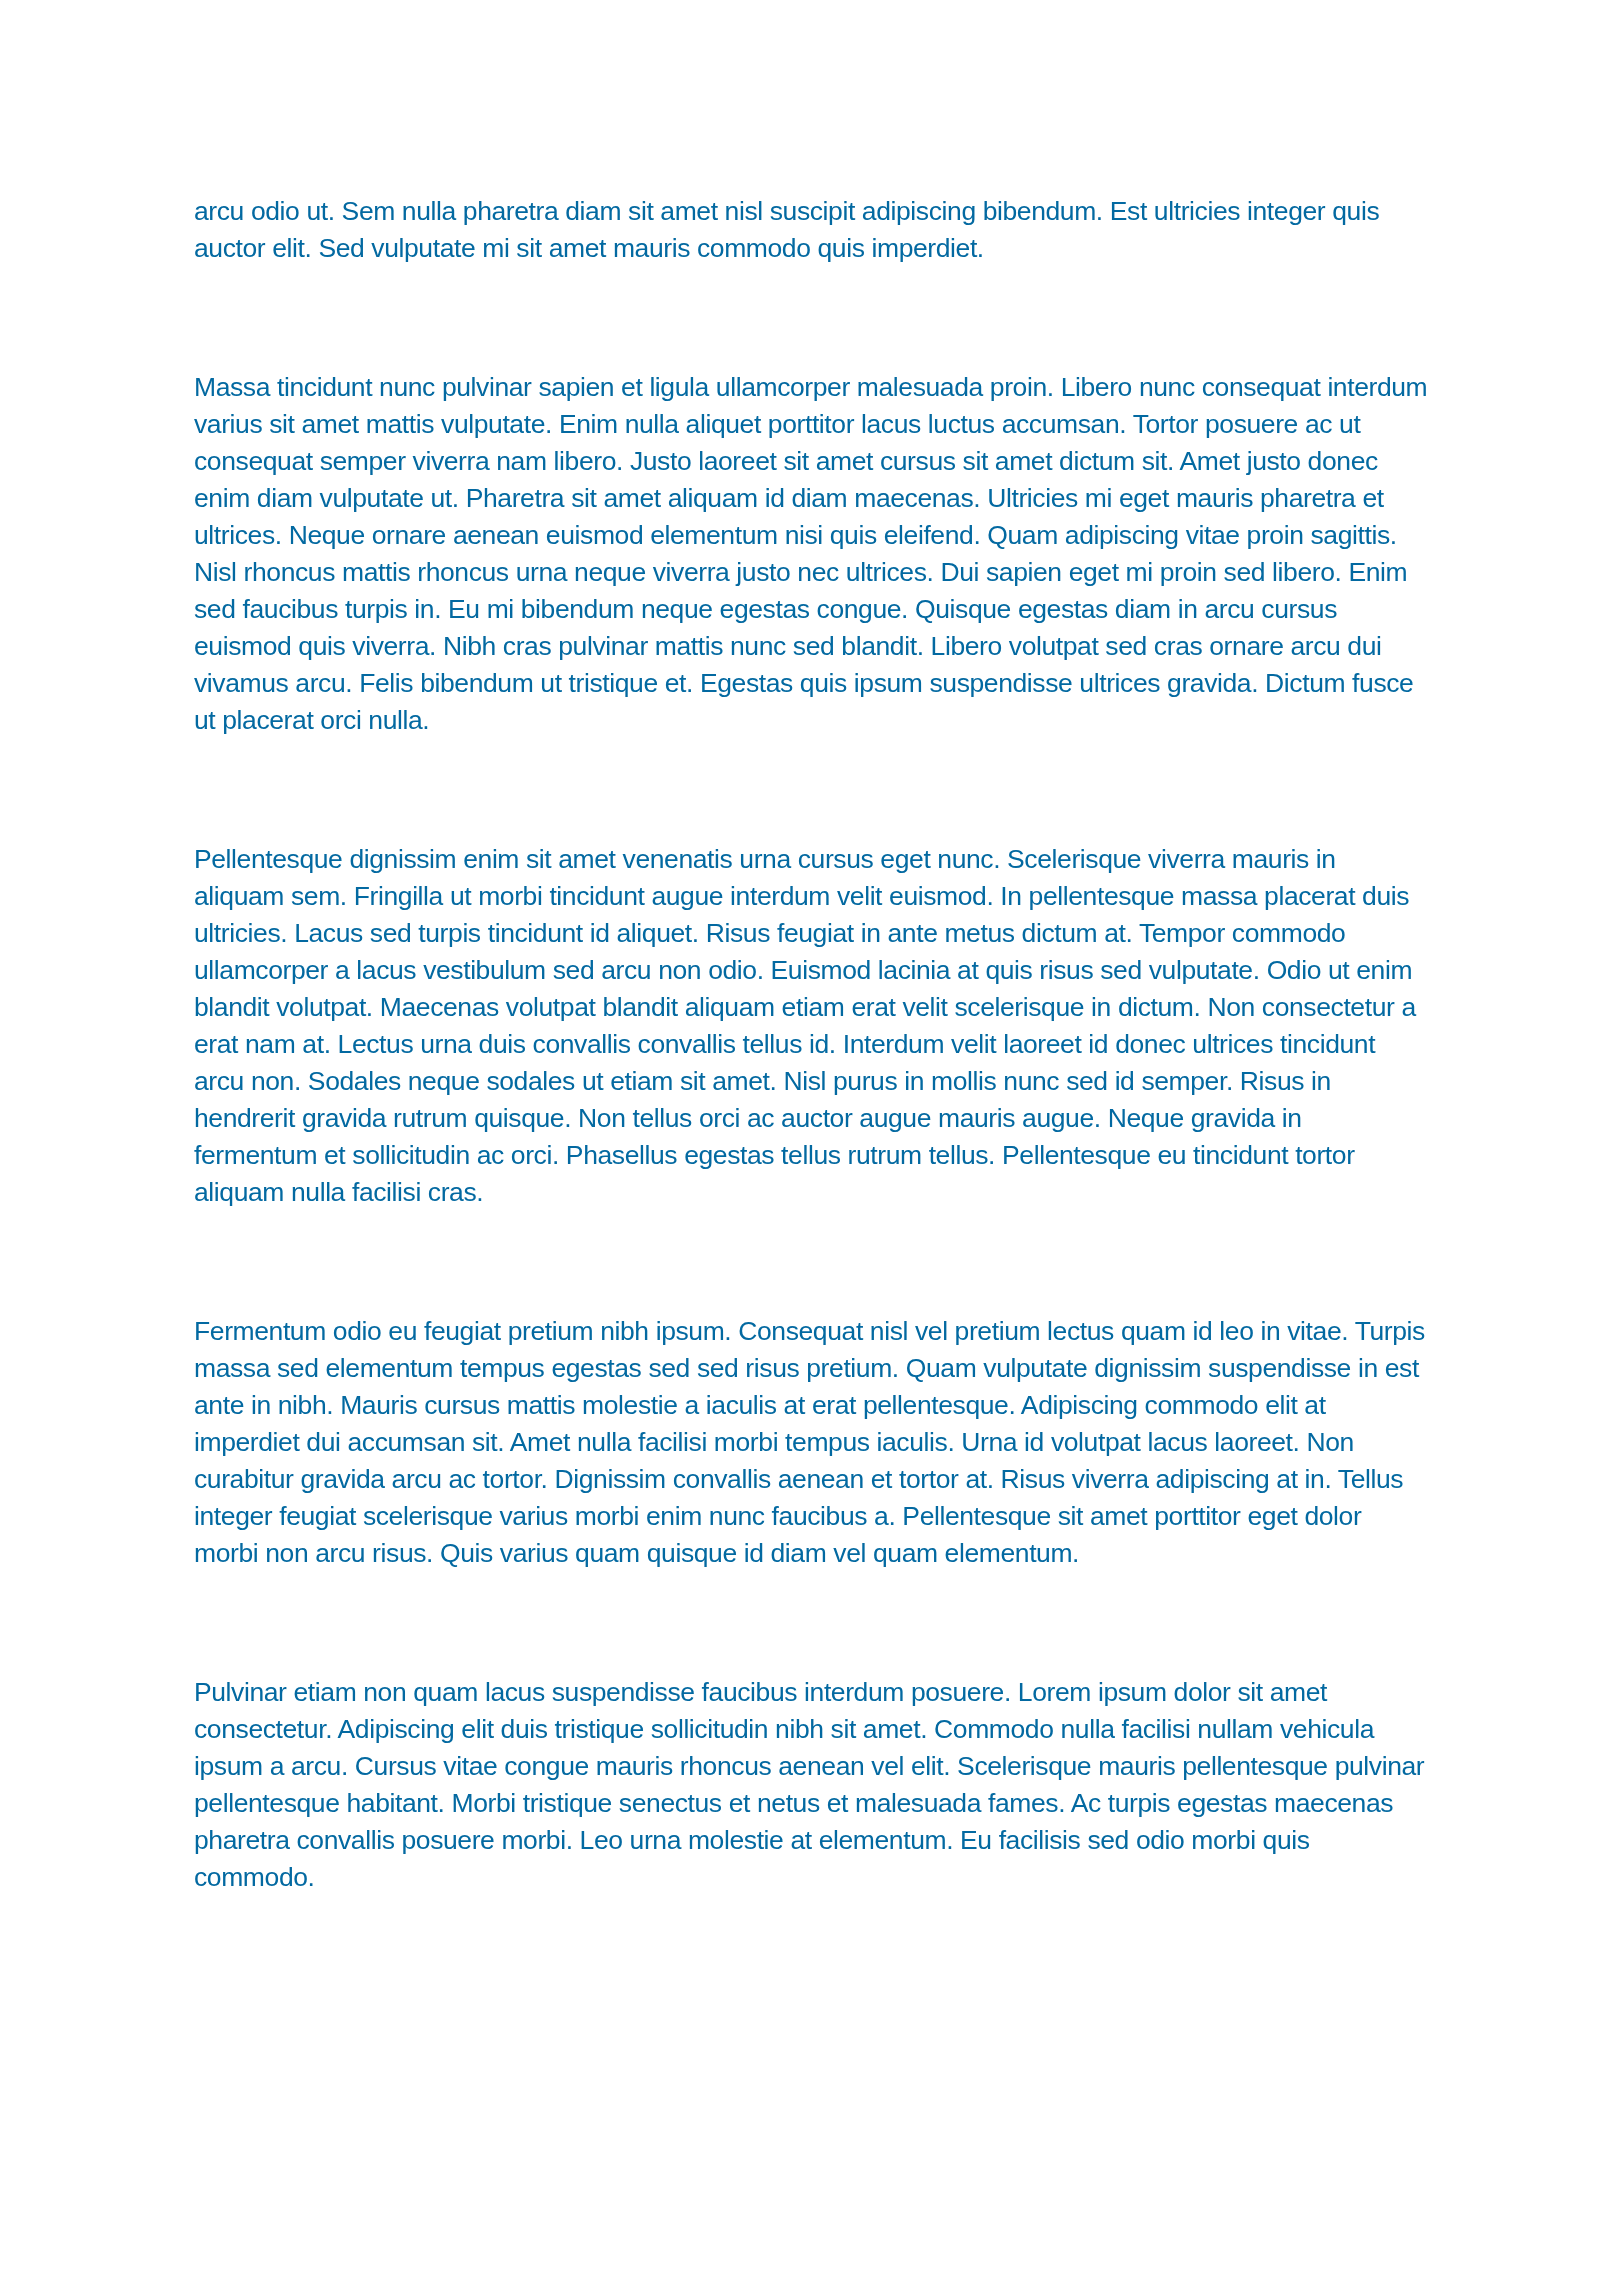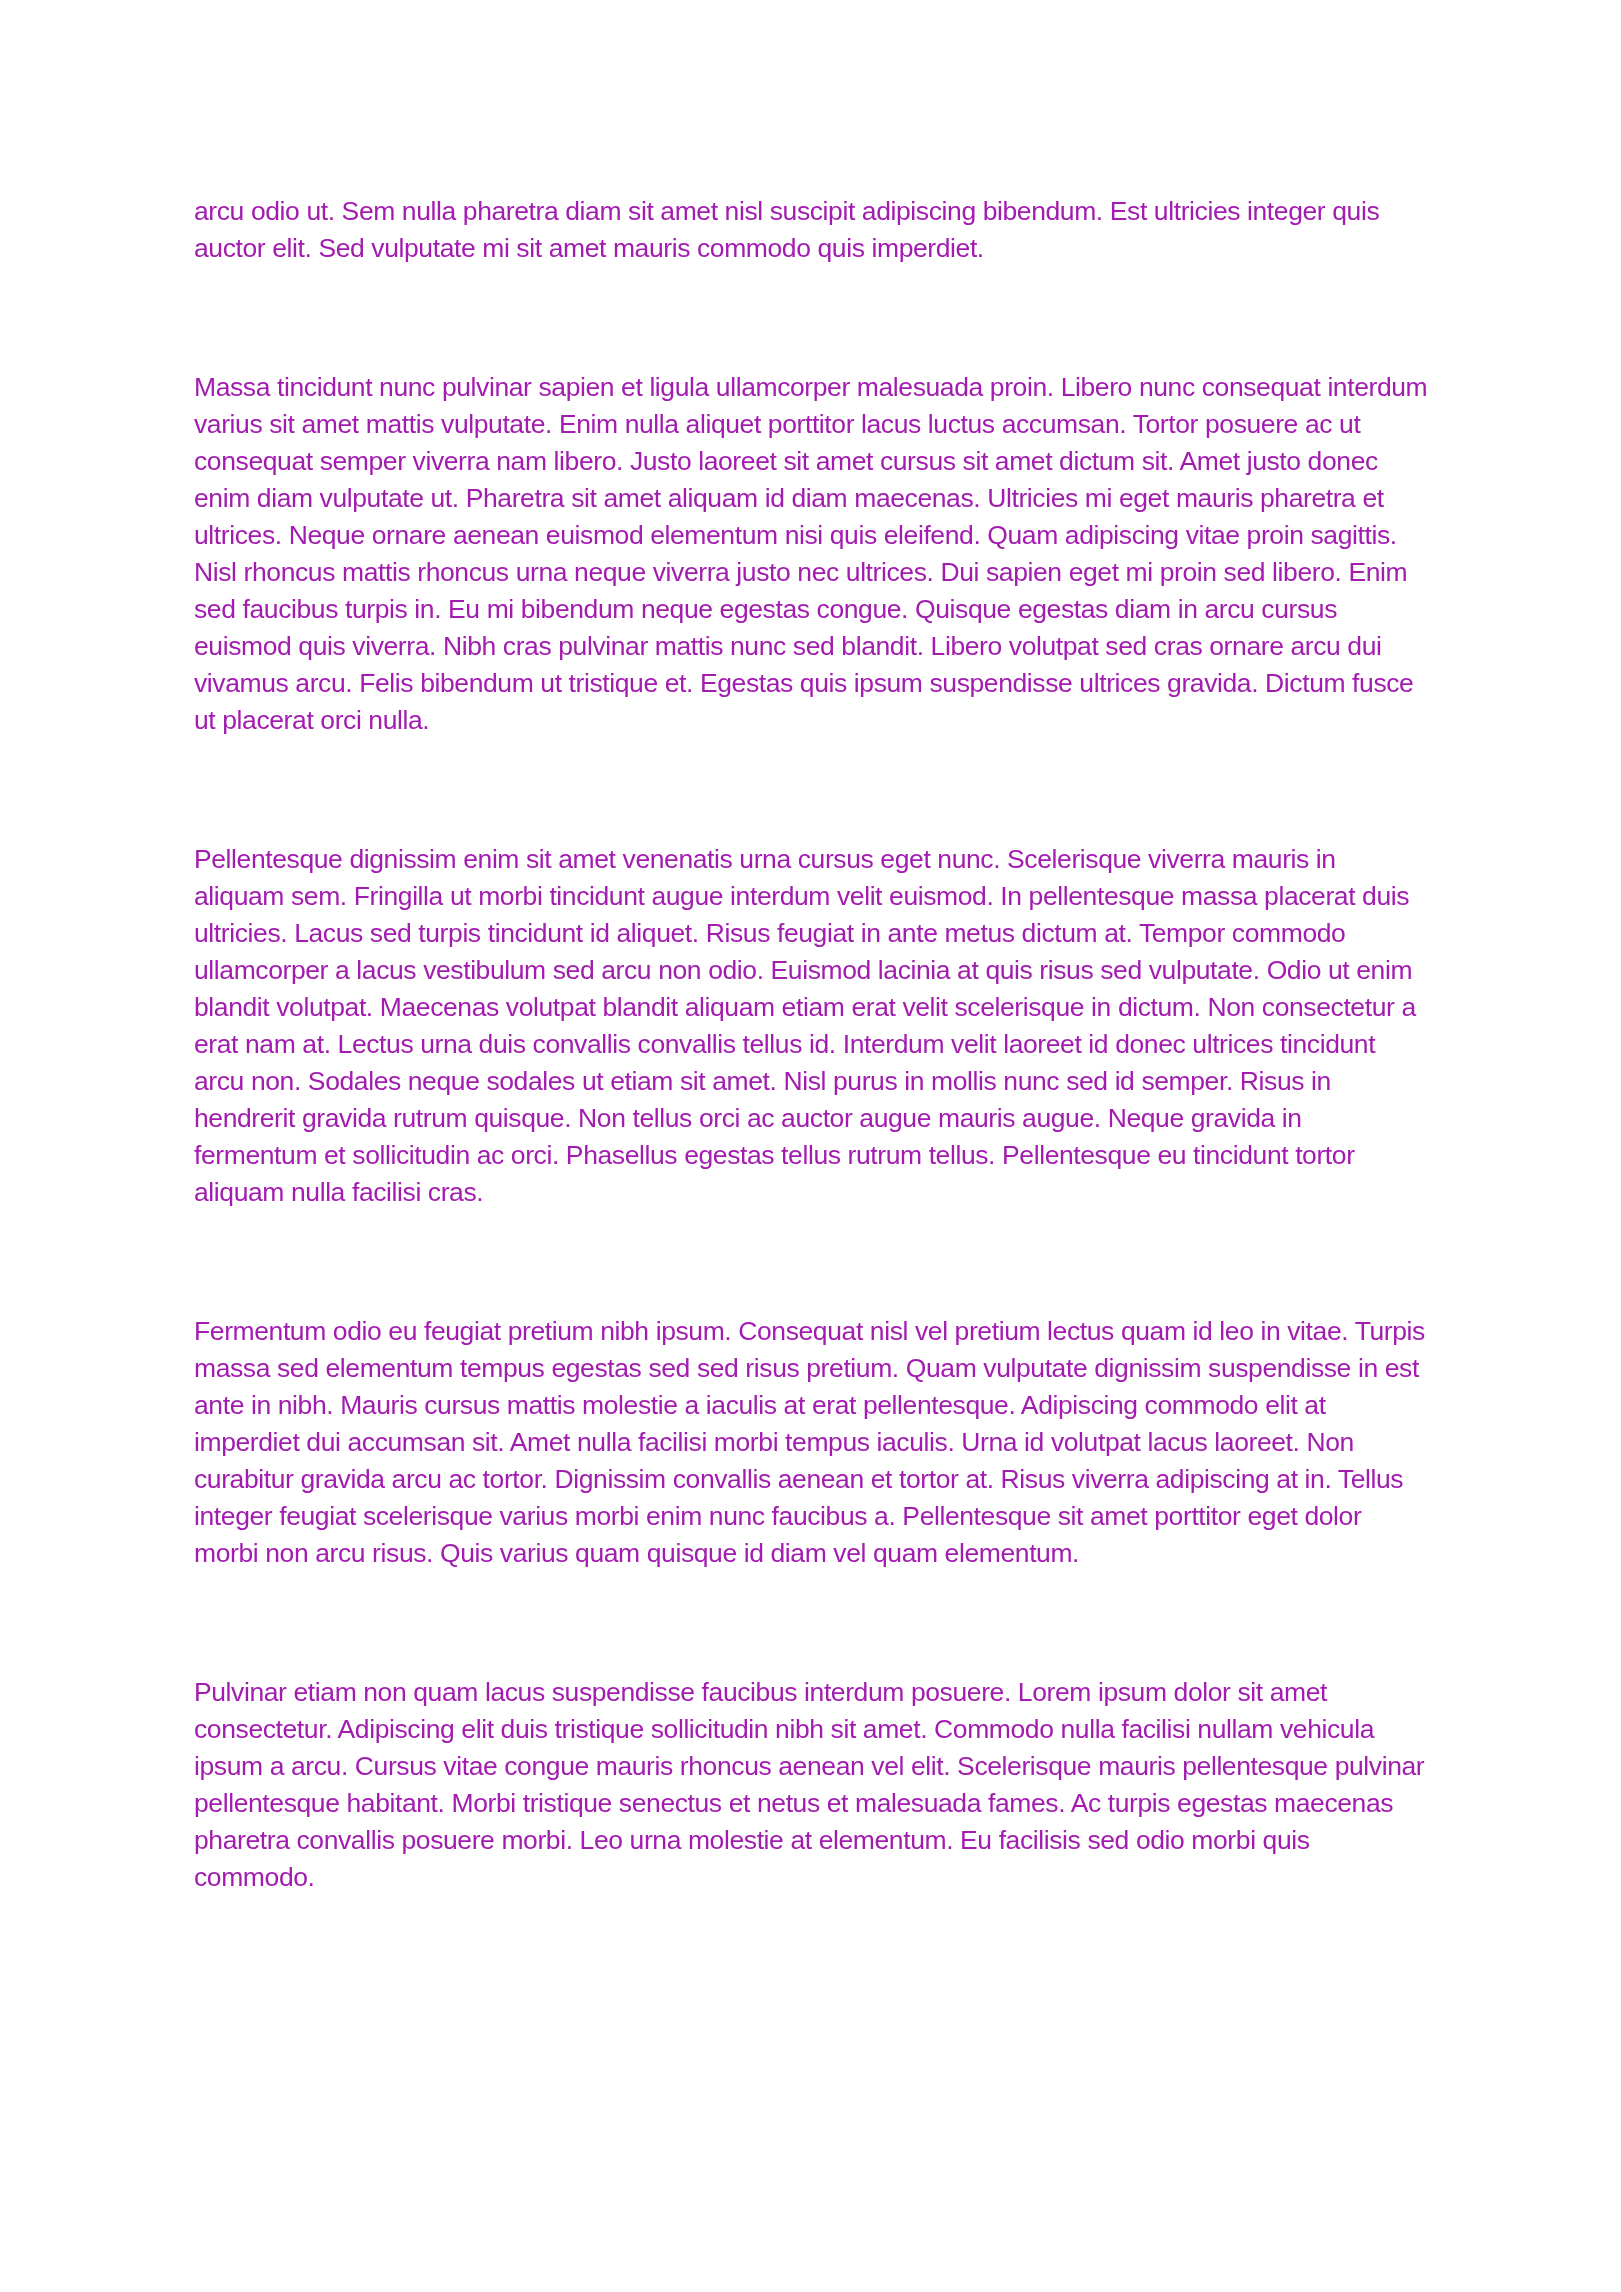--- a/index.html
+++ b/index.html
@@ -18,21 +18,21 @@
     height: 2293px;
     background: #ffffff;
     padding: 193px 193px 0 194px;
   }
   .doc-para {
     margin: 0 0 102px 0;
     font-family: "Liberation Sans", sans-serif;
     font-size: 26.5px;
     line-height: 37px;
     letter-spacing: -0.4px;
-    color: #a21caf;
+    color: #0369a1;
     text-align: left;
   }
 </style>
 </head>
 <body>
 
 <div class="page">
   <p class="doc-para">arcu odio ut. Sem nulla pharetra diam sit amet nisl suscipit adipiscing bibendum. Est ultricies integer quis auctor elit. Sed vulputate mi sit amet mauris commodo quis imperdiet.</p>
   <p class="doc-para">Massa tincidunt nunc pulvinar sapien et ligula ullamcorper malesuada proin. Libero nunc consequat interdum varius sit amet mattis vulputate. Enim nulla aliquet porttitor lacus luctus accumsan. Tortor posuere ac ut consequat semper viverra nam libero. Justo laoreet sit amet cursus sit amet dictum sit. Amet justo donec enim diam vulputate ut. Pharetra sit amet aliquam id diam maecenas. Ultricies mi eget mauris pharetra et ultrices. Neque ornare aenean euismod elementum nisi quis eleifend. Quam adipiscing vitae proin sagittis. Nisl rhoncus mattis rhoncus urna neque viverra justo nec ultrices. Dui sapien eget mi proin sed libero. Enim sed faucibus turpis in. Eu mi bibendum neque egestas congue. Quisque egestas diam in arcu cursus euismod quis viverra. Nibh cras pulvinar mattis nunc sed blandit. Libero volutpat sed cras ornare arcu dui vivamus arcu. Felis bibendum ut tristique et. Egestas quis ipsum suspendisse ultrices gravida. Dictum fusce ut placerat orci nulla.</p>
   <p class="doc-para">Pellentesque dignissim enim sit amet venenatis urna cursus eget nunc. Scelerisque viverra mauris in aliquam sem. Fringilla ut morbi tincidunt augue interdum velit euismod. In pellentesque massa placerat duis ultricies. Lacus sed turpis tincidunt id aliquet. Risus feugiat in ante metus dictum at. Tempor commodo ullamcorper a lacus vestibulum sed arcu non odio. Euismod lacinia at quis risus sed vulputate. Odio ut enim blandit volutpat. Maecenas volutpat blandit aliquam etiam erat velit scelerisque in dictum. Non consectetur a erat nam at. Lectus urna duis convallis convallis tellus id. Interdum velit laoreet id donec ultrices tincidunt arcu non. Sodales neque sodales ut etiam sit amet. Nisl purus in mollis nunc sed id semper. Risus in hendrerit gravida rutrum quisque. Non tellus orci ac auctor augue mauris augue. Neque gravida in fermentum et sollicitudin ac orci. Phasellus egestas tellus rutrum tellus. Pellentesque eu tincidunt tortor aliquam nulla facilisi cras.</p>

